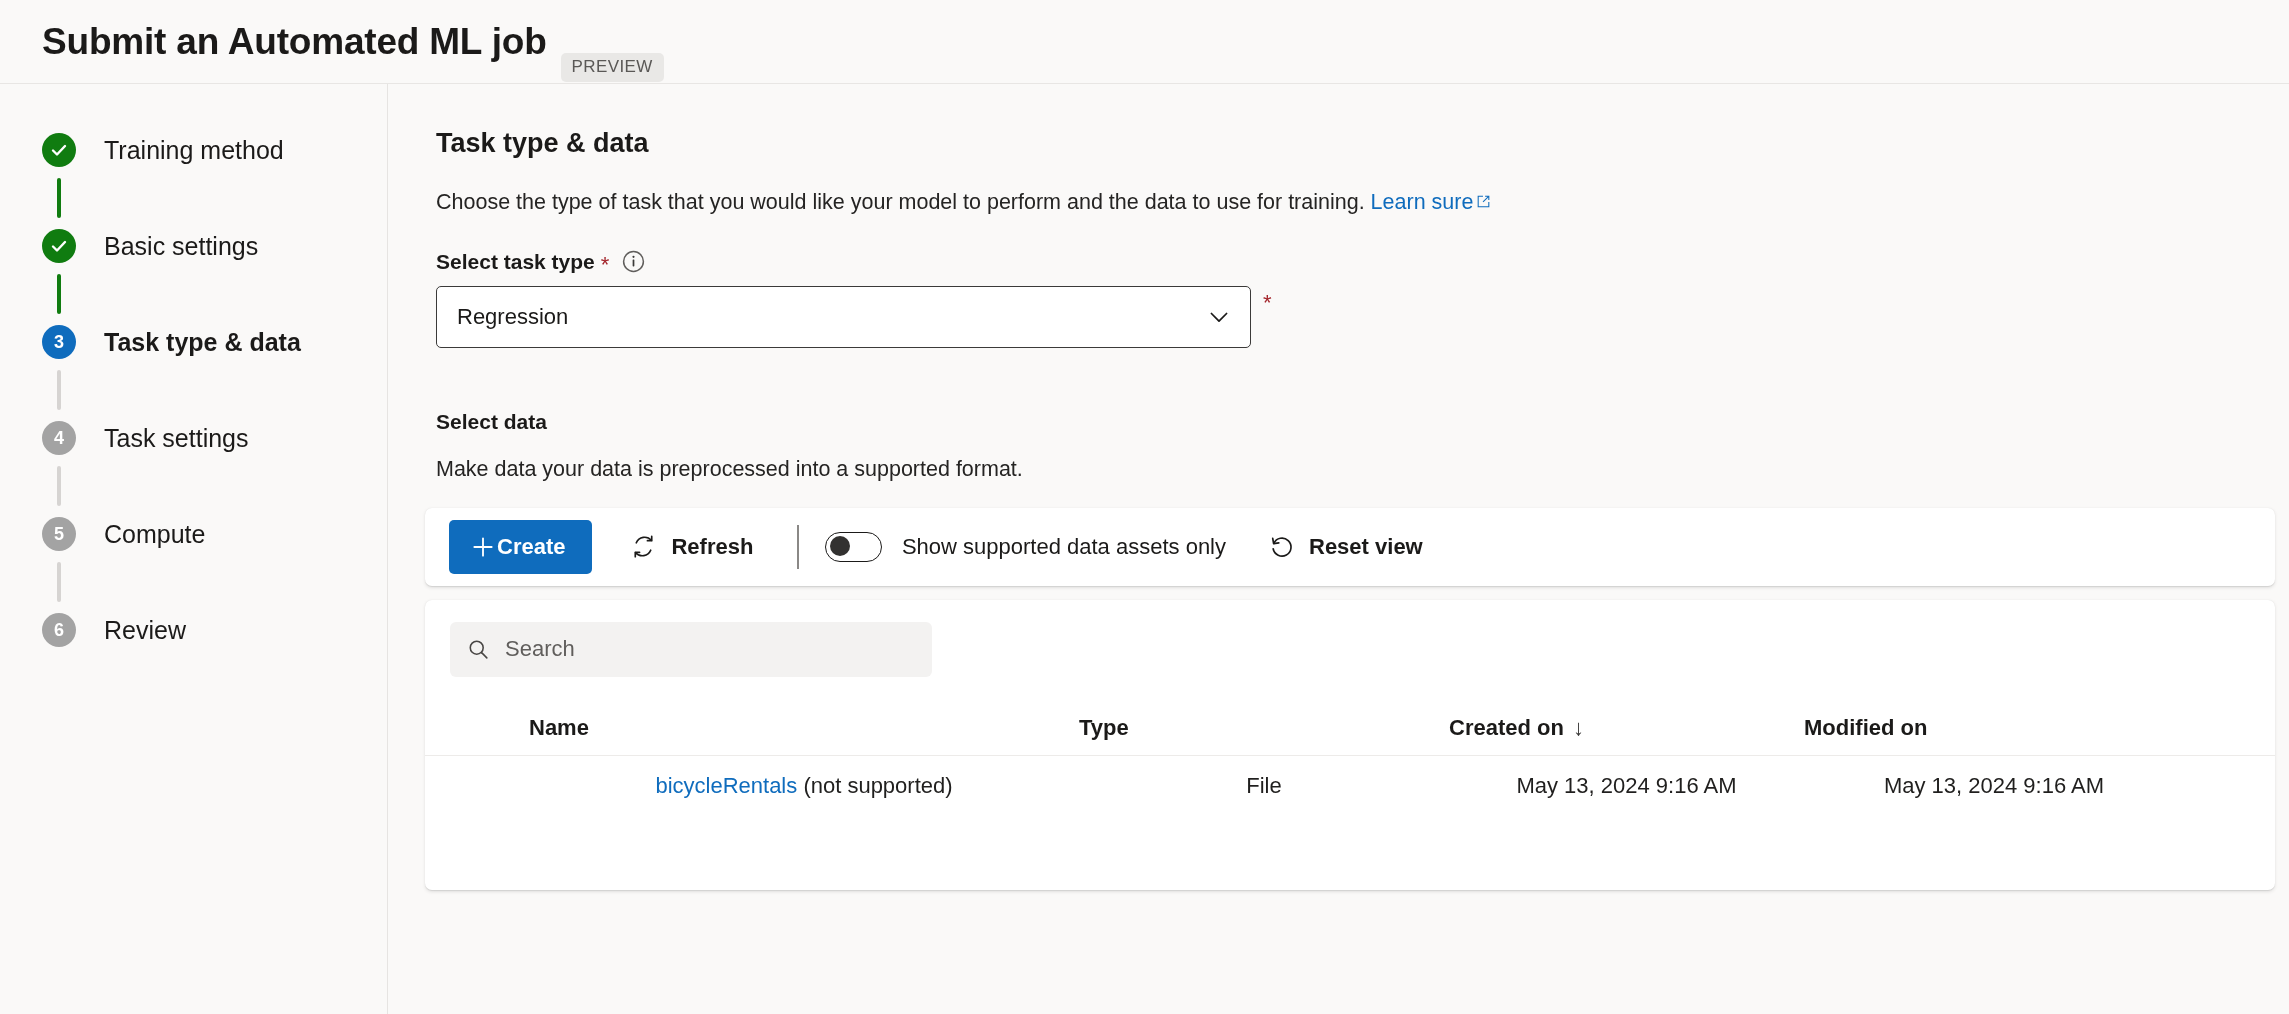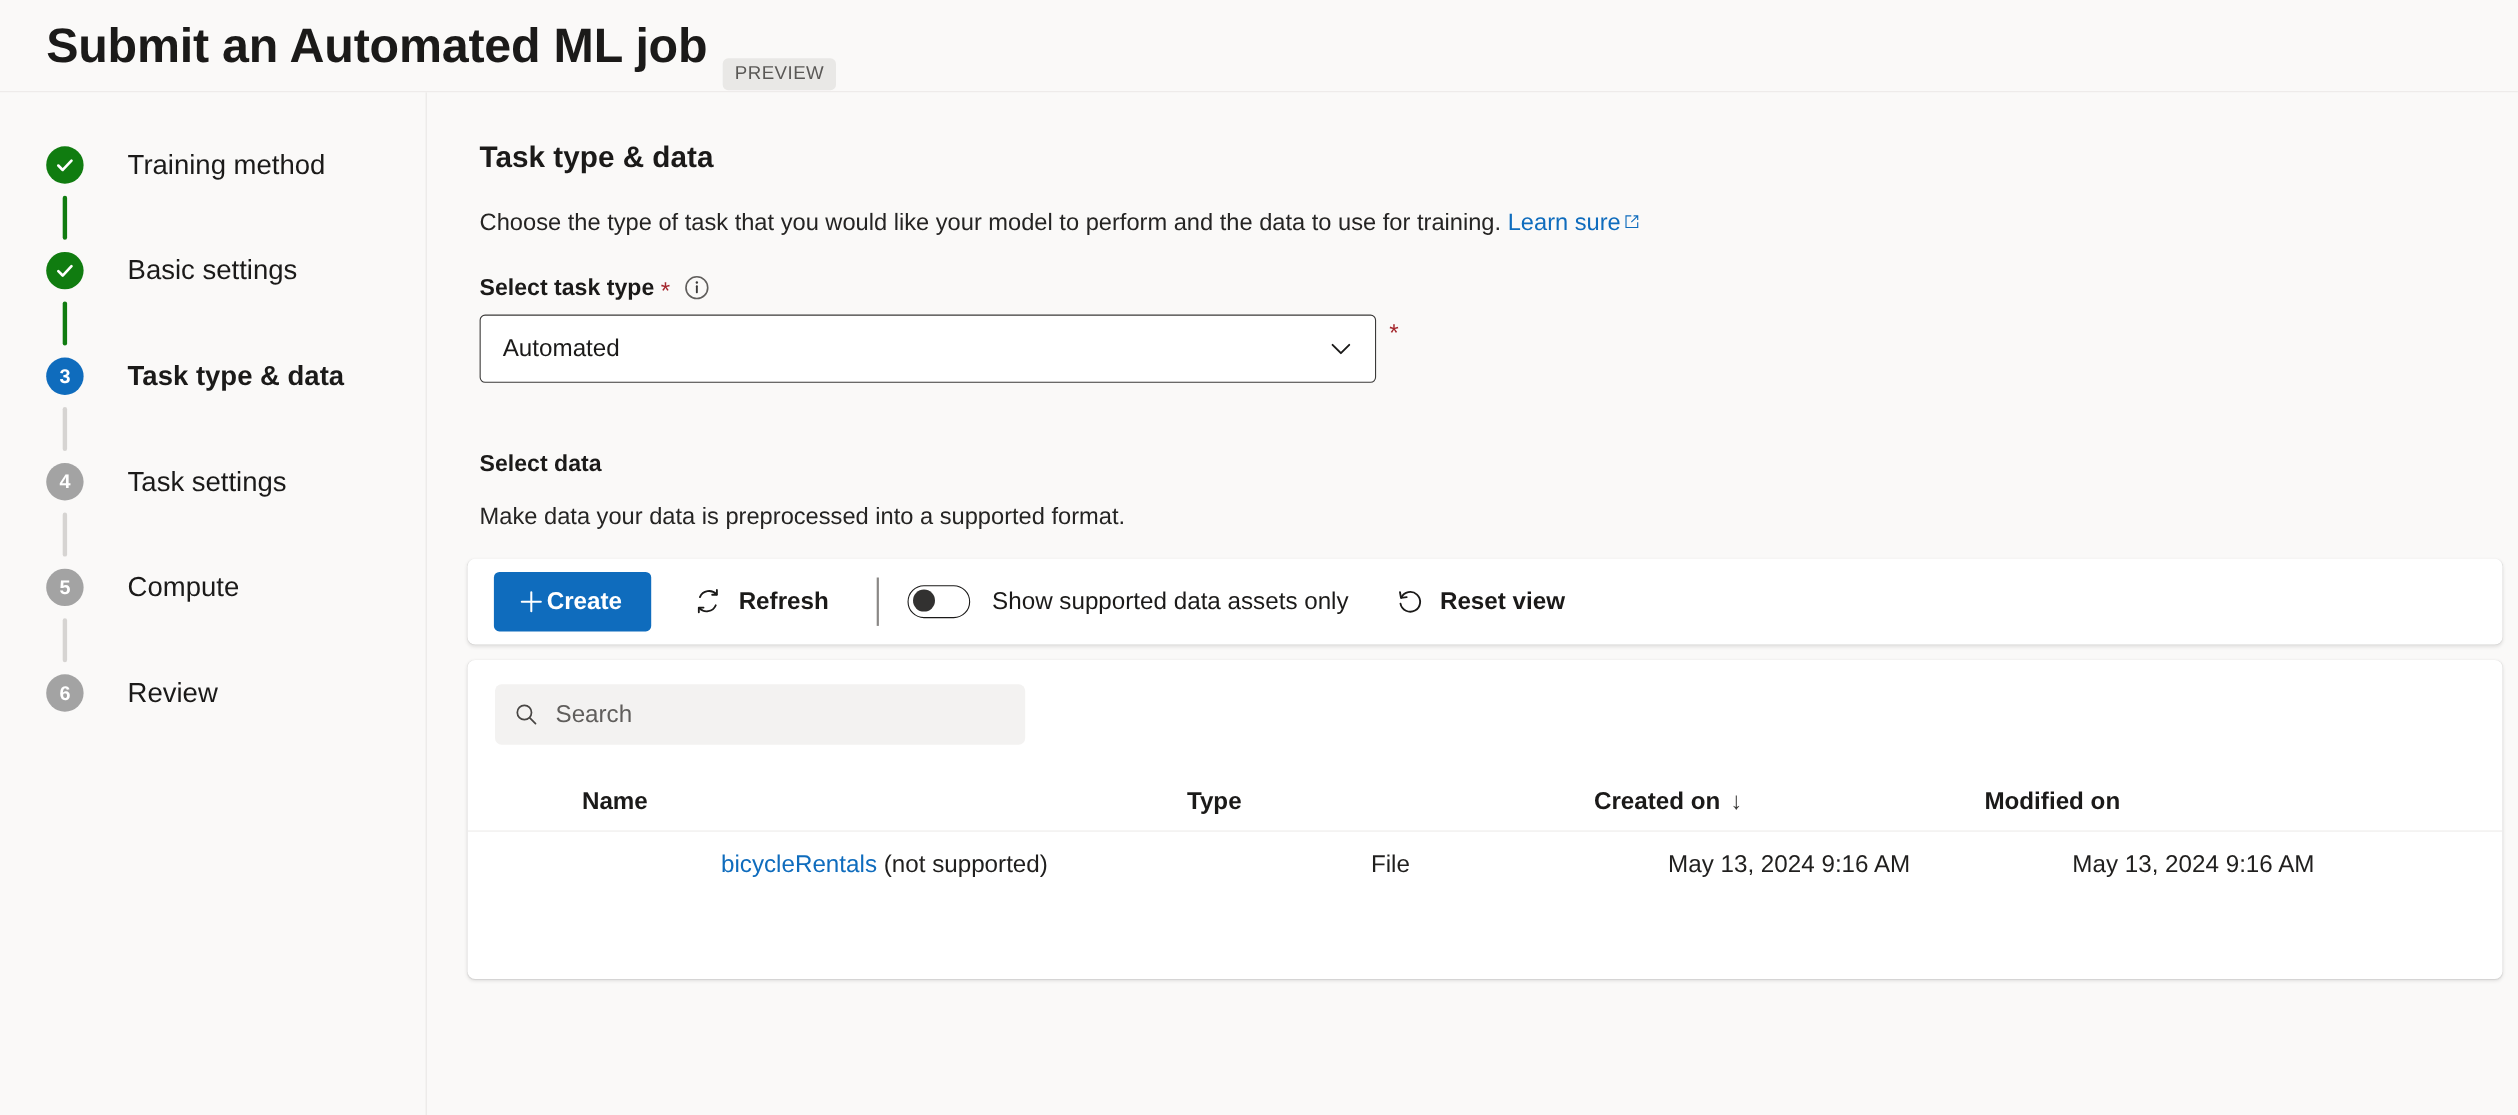--- a/index.html
+++ b/index.html
@@ -14,21 +14,21 @@
   
   .app-header {
     height: 84px;
     display: flex;
     align-items: center;
     padding-left: 42px;
     background: #faf9f8;
     border-bottom: 1px solid #e8e6e4;
   }
   .app-title {
-    font-size: 44px;
+    font-size: 37px;
     font-weight: 600;
     letter-spacing: -0.2px;
     color: #1b1a19;
   }
   .preview-badge {
     margin-left: 14px;
     background: #e9e8e6;
     color: #5a5856;
     font-size: 17px;
     font-weight: 400;
@@ -64,21 +64,21 @@
     border-radius: 50%;
     display: flex; align-items: center; justify-content: center;
     font-size: 18px; font-weight: 600;
     color: #ffffff;
   }
   .step-bullet.done { background: #107c10; }
   .step-bullet.active { background: #0f6cbd; }
   .step-bullet.todo { background: #a3a3a3; }
   .step-bullet svg { display: block; }
   .step-label {
-    margin-left: 40px;
+    margin-left: 28px;
     font-size: 25px;
     color: #1b1a19;
     white-space: nowrap;
   }
   .step.is-active .step-label { font-weight: 700; }
   .connector {
     width: 4px;
     height: 40px;
     margin-left: 57px;
     border-radius: 2px;
@@ -359,21 +359,21 @@
       <span class="req-star">*</span>
       <svg class="info-icon" viewBox="0 0 20 20">
         <circle cx="10" cy="10" r="8.6" fill="none" stroke="#605e5c" stroke-width="1.3"></circle>
         <circle cx="10" cy="5.9" r="0.95" fill="#3b3a39"></circle>
         <rect x="9.25" y="8.2" width="1.5" height="6.2" rx="0.6" fill="#3b3a39"></rect>
       </svg>
     </div>
 
     <div class="select-row">
       <div class="select-box">
-        <span class="select-value">Automated</span>
+        <span class="select-value">Regression</span>
         <svg width="28" height="28" viewBox="0 0 24 24">
           <path d="M5.5 9l6.5 6.5L18.5 9" stroke="#1b1a19" stroke-width="1.5" fill="none" stroke-linecap="round" stroke-linejoin="round"></path>
         </svg>
       </div>
       <span class="select-star">*</span>
     </div>
 
     <div class="select-data-title">Select data</div>
     <div class="select-data-desc">Make data your data is preprocessed into a supported format.</div>
 

